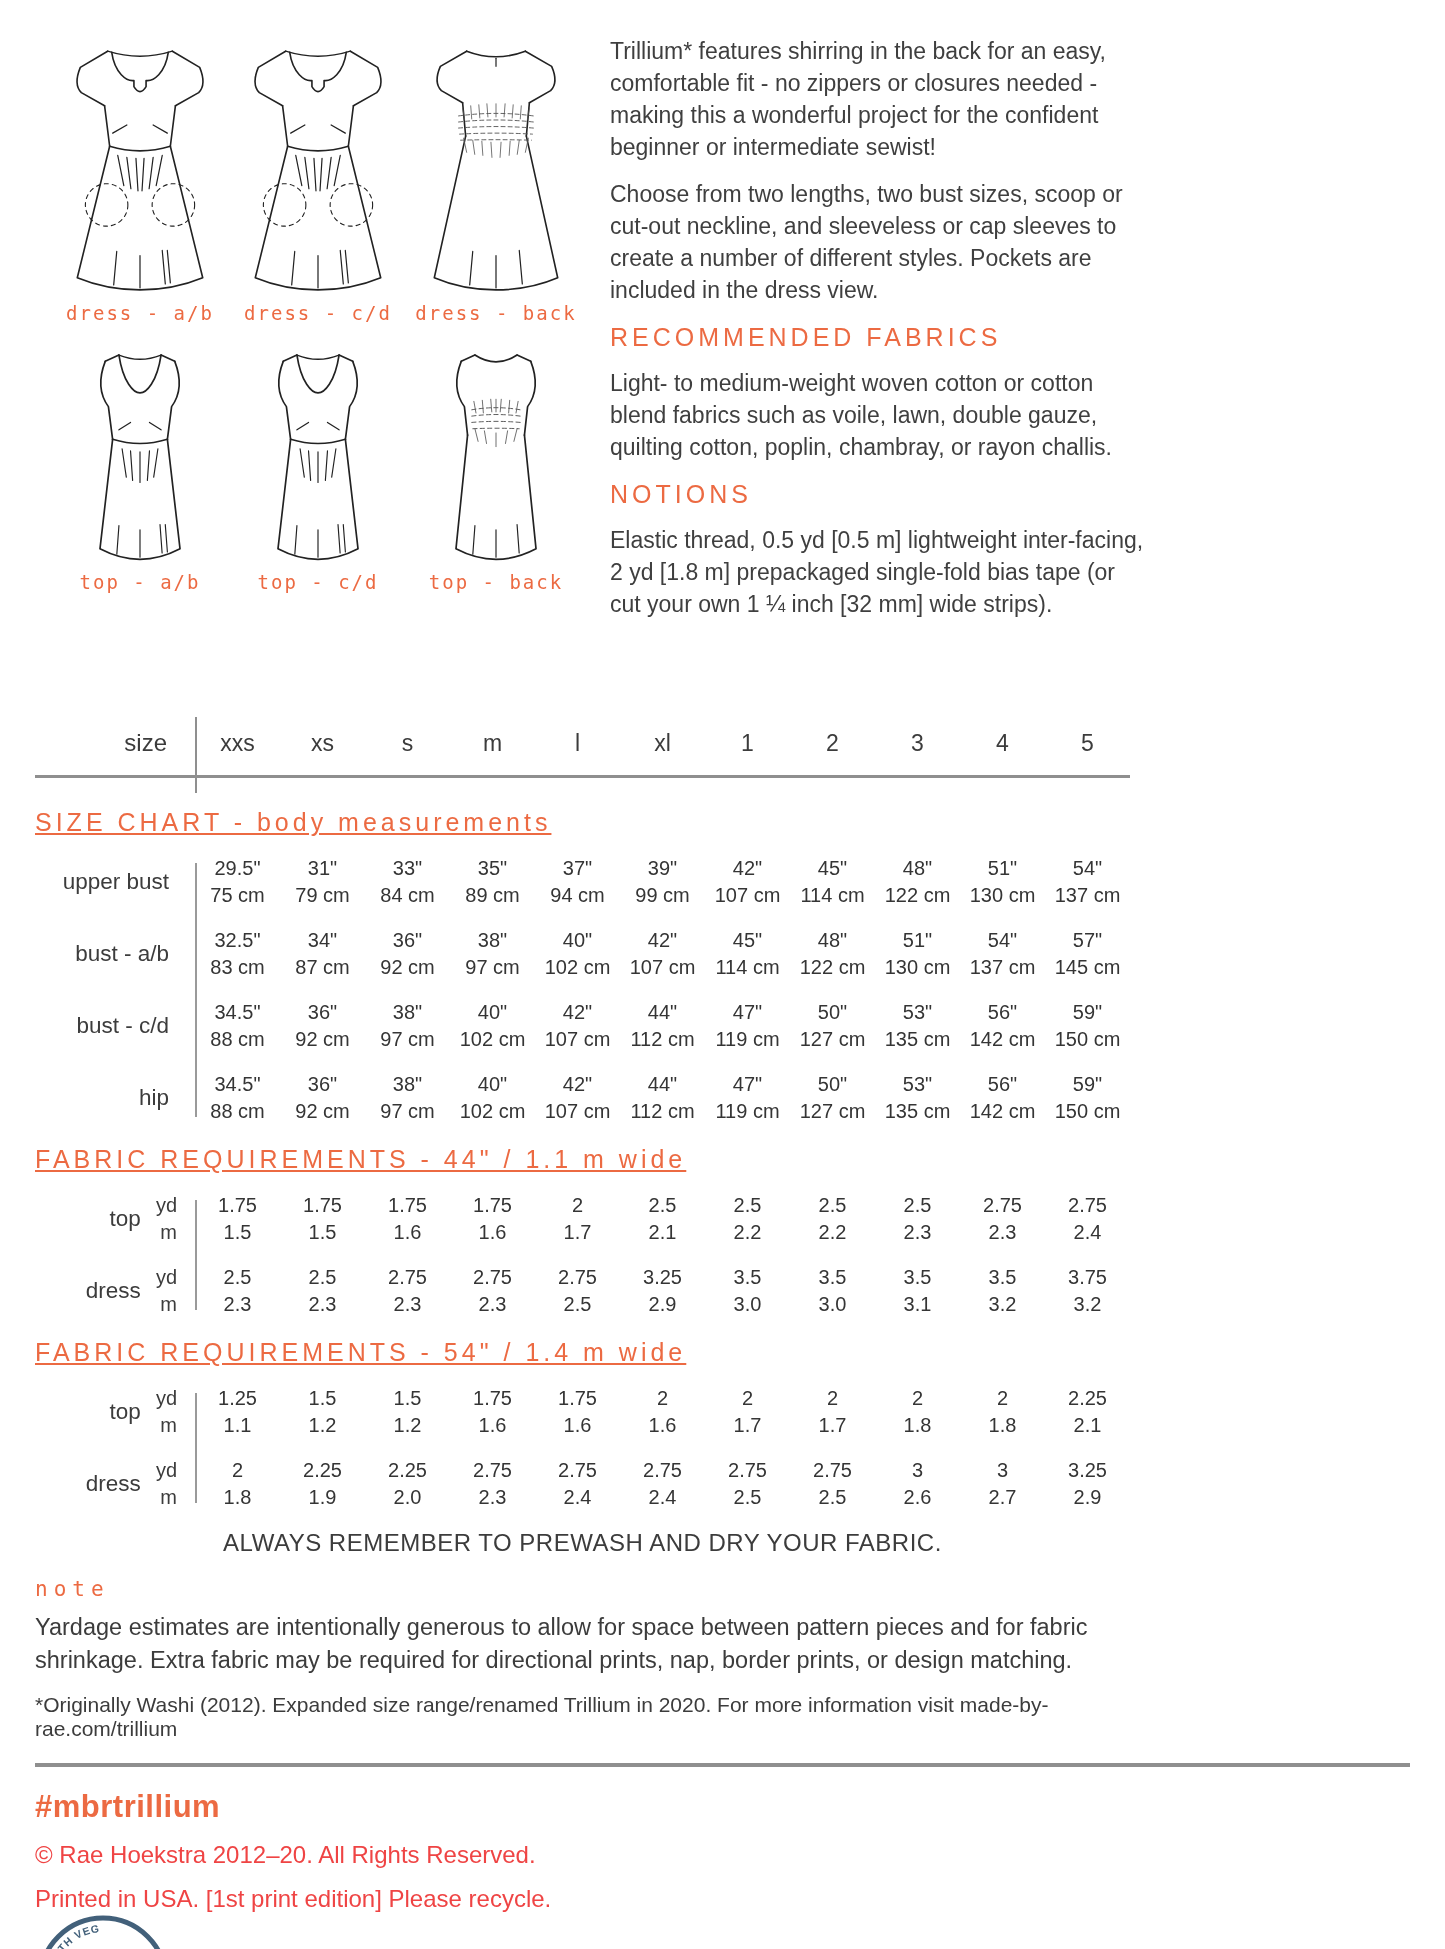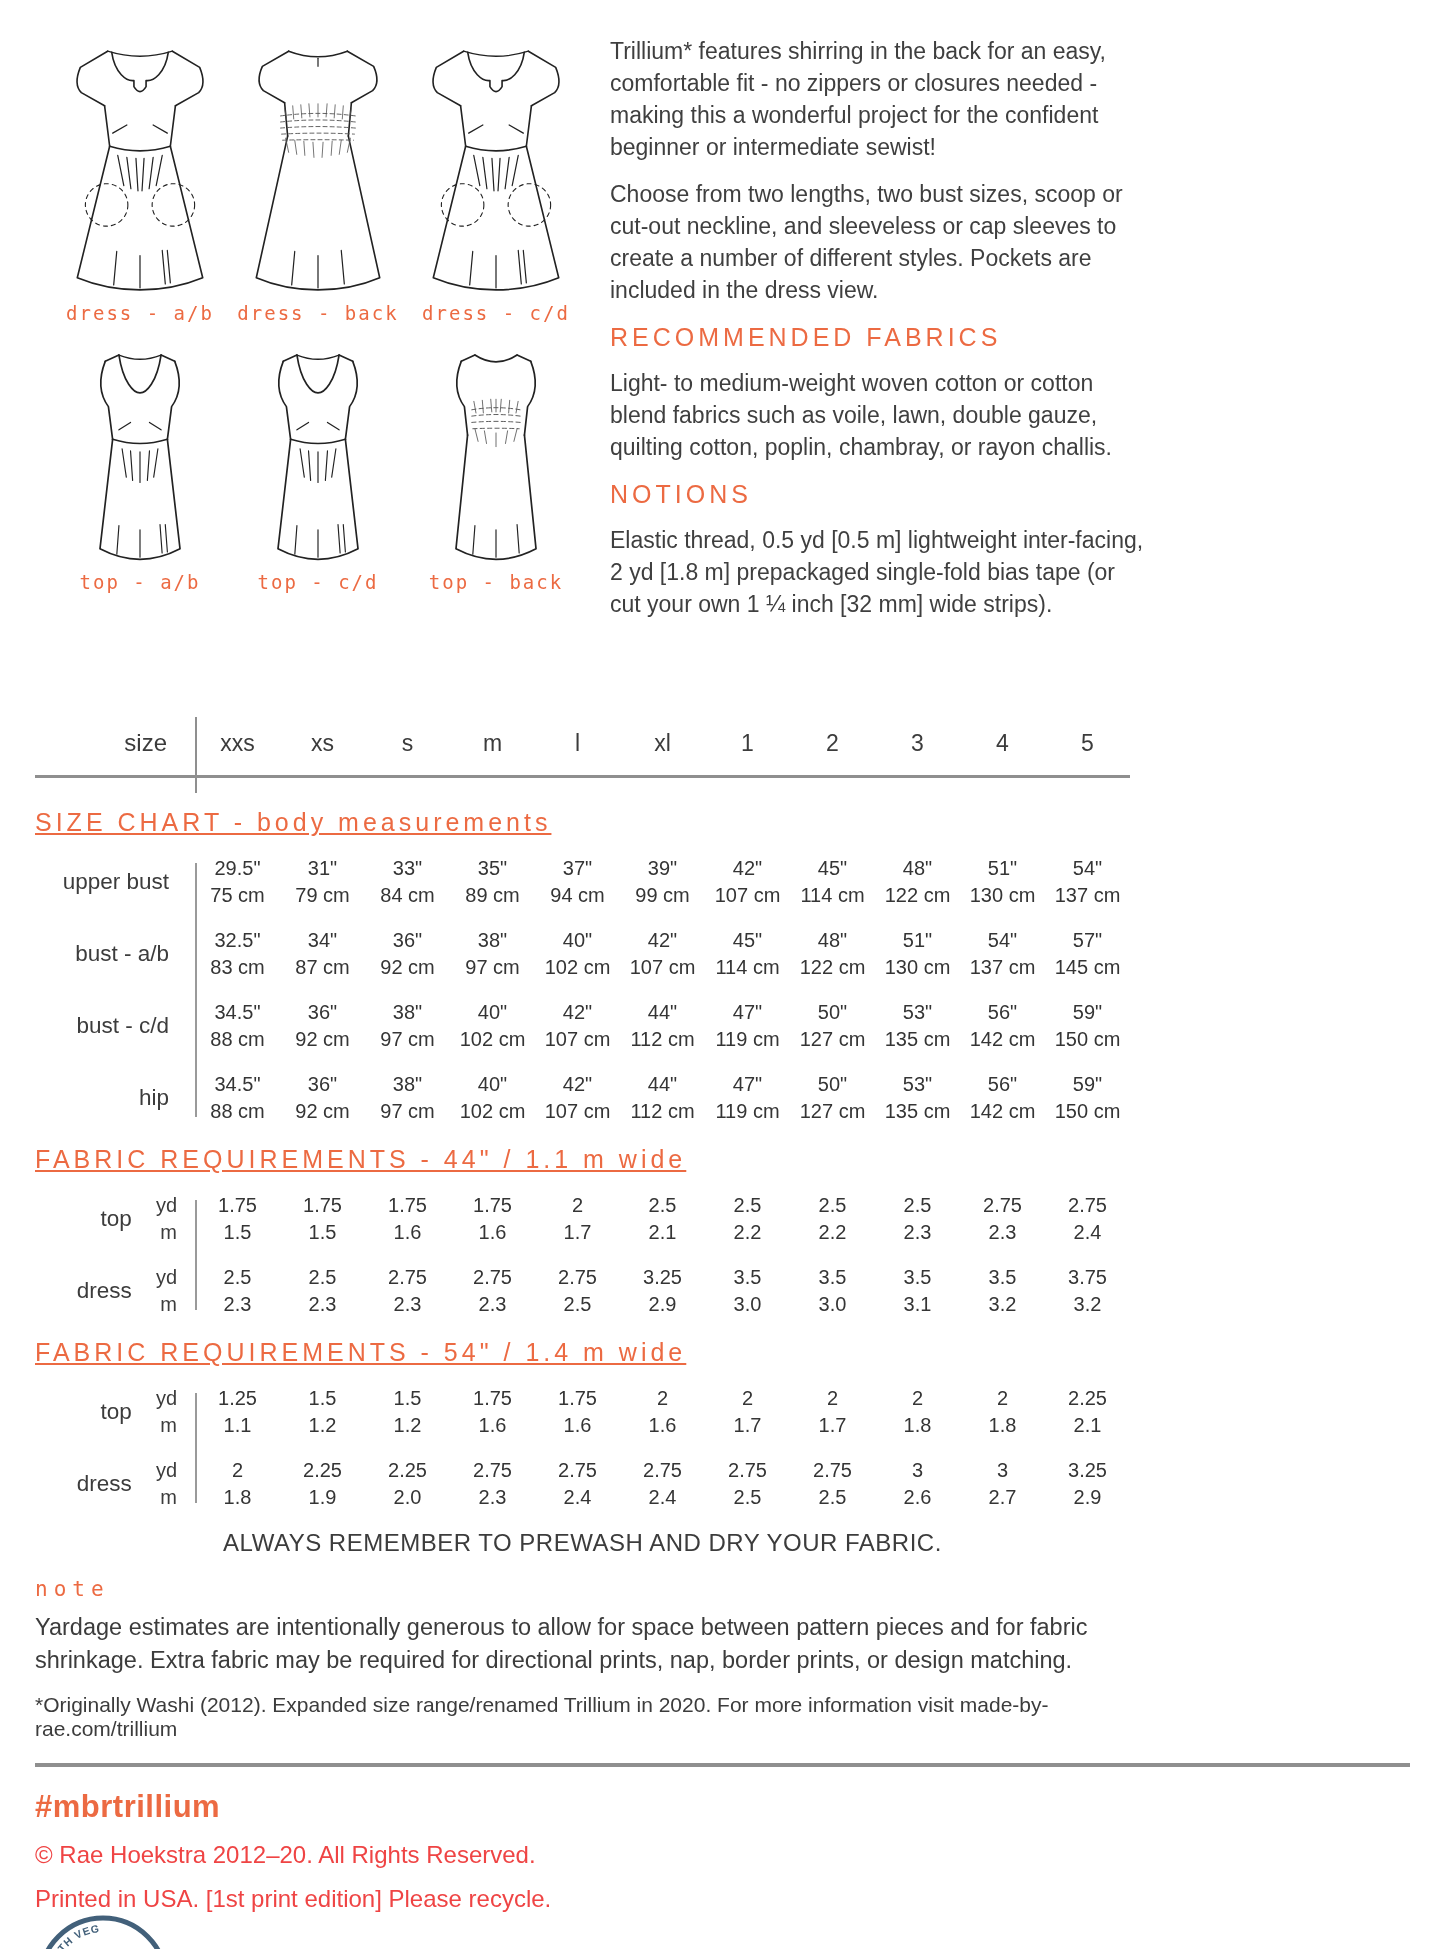--- a/index.html
+++ b/index.html
@@ -33,21 +33,21 @@
   .grid-row{display:grid;grid-template-columns:160px repeat(11,85px);align-items:center;}
   #size-header{position:relative;margin-top:86px;border-bottom:3px solid var(--line);padding:8px 0 18px 0;width:1095px;}
   .sh-vline{position:absolute;left:160px;top:-4px;bottom:-18px;width:2px;background:var(--line);}
   .sh-label{text-align:right;padding-right:28px;font-size:24px;}
   .sh-size{text-align:center;font-size:23px;}
   .tbl{position:relative;margin-top:10px;width:1095px;}
   .tbl .vline{position:absolute;left:160px;top:8px;bottom:8px;width:2px;background:#9a9a9a;}
   .t-row{margin:18px 0;}
   .t-label{text-align:right;padding-right:26px;font-size:22.5px;}
   .t-cell{text-align:center;font-size:20px;line-height:27px;color:#353535;}
-  .f-label{display:flex;justify-content:flex-end;align-items:center;gap:24px;padding-right:18px;}
+  .f-label{display:flex;justify-content:flex-end;align-items:center;gap:15px;padding-right:18px;}
   .f-name{font-size:22.5px;}
   .f-units{display:flex;flex-direction:column;font-size:20px;line-height:27px;text-align:right;}
   .section-h{margin-top:20px;text-decoration:underline;}
   
   .prewash{width:1095px;text-align:center;font-size:24px;margin-top:14px;letter-spacing:0.5px;}
   .note-label{
     font-family:"DejaVu Sans Mono",monospace;color:var(--accent);
     font-size:21px;letter-spacing:6px;margin-top:20px;
   }
   .note-text{font-size:23.5px;line-height:33px;margin-top:10px;width:1110px;}
@@ -148,29 +148,29 @@
   <div class="illos">
     <div class="illo-row">
       <div class="illo">
         <svg viewBox="0 0 170 260" width="172" height="263">
             <use href="#g-dress-front"></use>
           </svg>
         <div class="illo-label">dress - a/b</div>
       </div>
       <div class="illo">
         <svg viewBox="0 0 170 260" width="172" height="263">
+            <use href="#g-dress-front"></use>
+          </svg>
+        <div class="illo-label">dress - c/d</div>
+      </div>
+      <div class="illo">
+        <svg viewBox="0 0 170 260" width="172" height="263">
             <use href="#g-dress-back"></use>
           </svg>
         <div class="illo-label">dress - back</div>
-      </div>
-      <div class="illo">
-        <svg viewBox="0 0 170 260" width="172" height="263">
-            <use href="#g-dress-front"></use>
-          </svg>
-        <div class="illo-label">dress - c/d</div>
       </div>
     </div>
     <div class="illo-row second">
       <div class="illo">
         <svg viewBox="0 0 150 215" width="158" height="227">
             <use href="#g-top-front"></use>
           </svg>
         <div class="illo-label">top - a/b</div>
       </div>
       <div class="illo">

